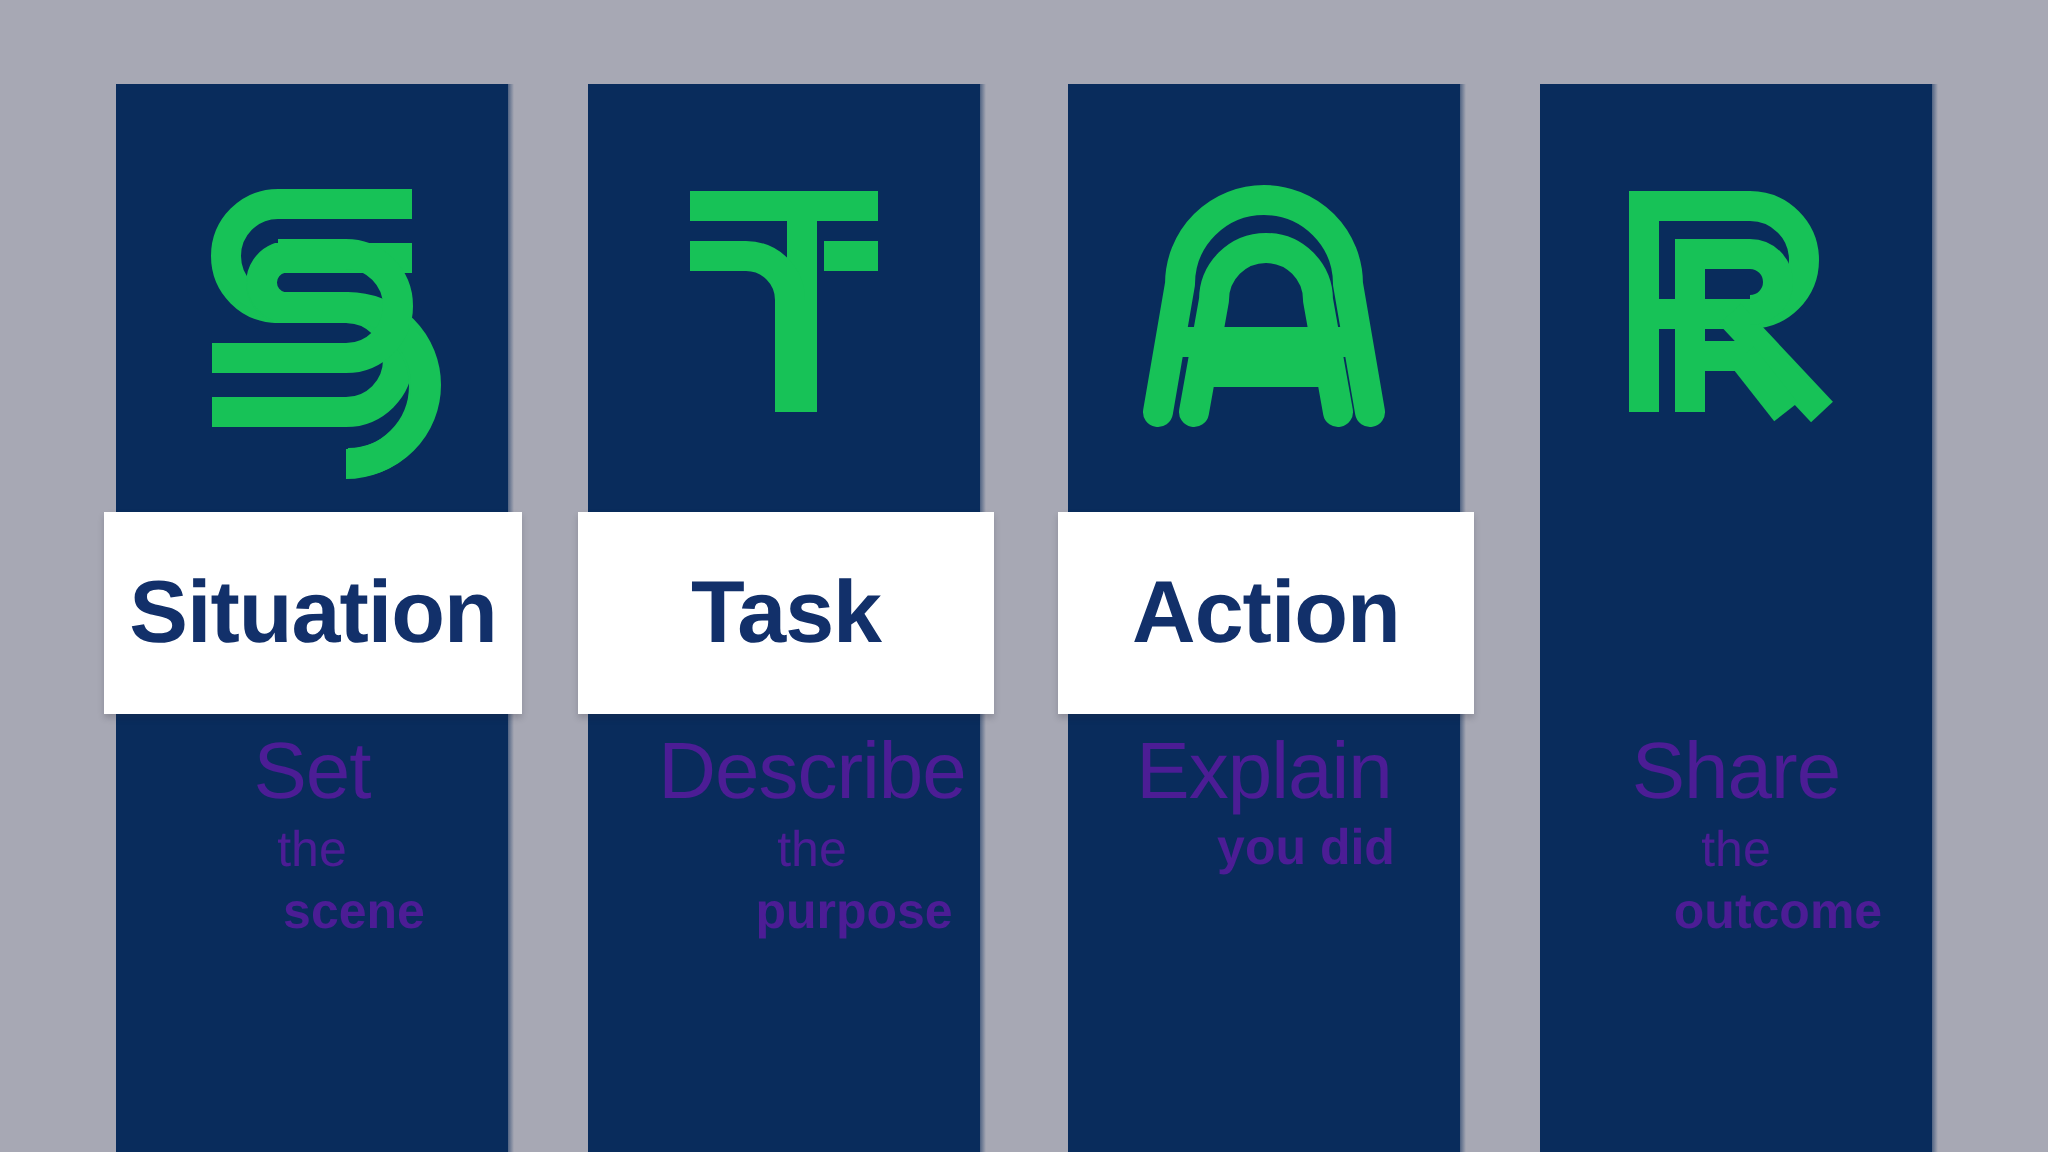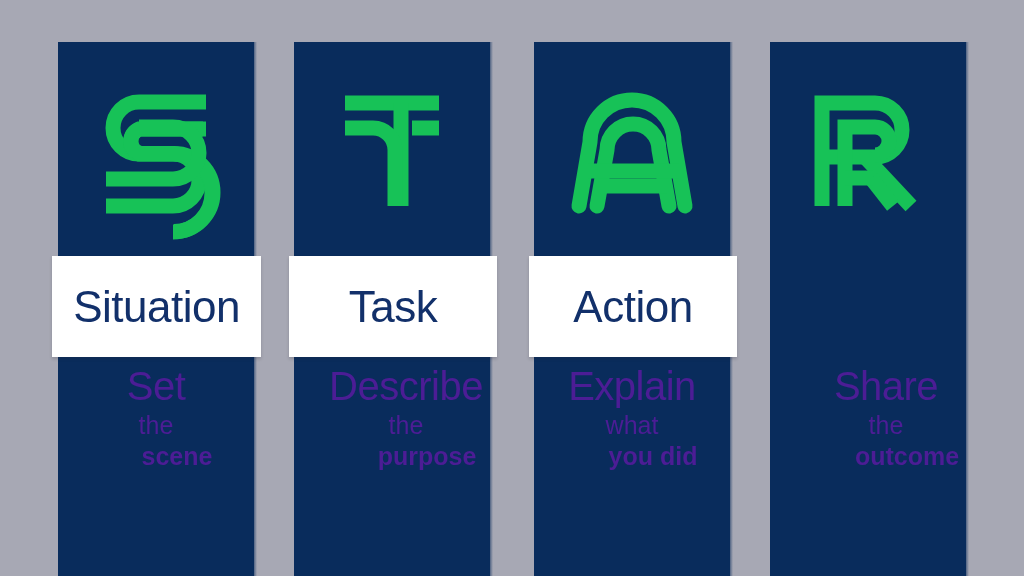--- a/index.html
+++ b/index.html
@@ -89,39 +89,39 @@
     justify-content: center;
     box-shadow: 0 2px 3px rgba(40,42,55,.22);
   }
   .band-1 { left: 52px;  width: 209px; }
   .band-2 { left: 289px; width: 208px; }
   .band-3 { left: 529px; width: 208px; }
   .band-4 { left: 765px; width: 208px; }
   .band-label {
     color: #12306a;
     font-size: 44px;
-    font-weight: 400;
+    font-weight: 700;
     letter-spacing: -0.5px;
     line-height: 1;
     white-space: nowrap;
   }
 
   
   .caption {
     position: absolute;
     top: 366px;
     width: 196px;
     text-align: center;
     color: #4c1d95;
     line-height: 1;
   }
   .cap-1 { left: 58px; }
   .cap-2 { left: 308px; }
   .cap-3 { left: 534px; }
-  .cap-4 { left: 788px; text-align: center; }
+  .cap-4 { left: 770px; text-align: center; }
   .cap-line1 {
     display: block;
     font-size: 40px;
     font-weight: 400;
     letter-spacing: -0.5px;
     white-space: nowrap;
   }
   .cap-line2 {
     display: block;
     font-size: 25px;
@@ -212,21 +212,20 @@
     <span class="cap-line2">the</span>
     <span class="cap-line3">scene</span>
   </div>
   <div class="caption cap-2">
     <span class="cap-line1">Describe</span>
     <span class="cap-line2">the</span>
     <span class="cap-line3">purpose</span>
   </div>
   <div class="caption cap-3">
     <span class="cap-line1">Explain</span>
-    <span class="cap-line2">what</span>
     <span class="cap-line3">you did</span>
   </div>
   <div class="caption cap-4">
     <span class="cap-line1">Share</span>
     <span class="cap-line2">the</span>
     <span class="cap-line3">outcome</span>
   </div>
 
 </div>
 

